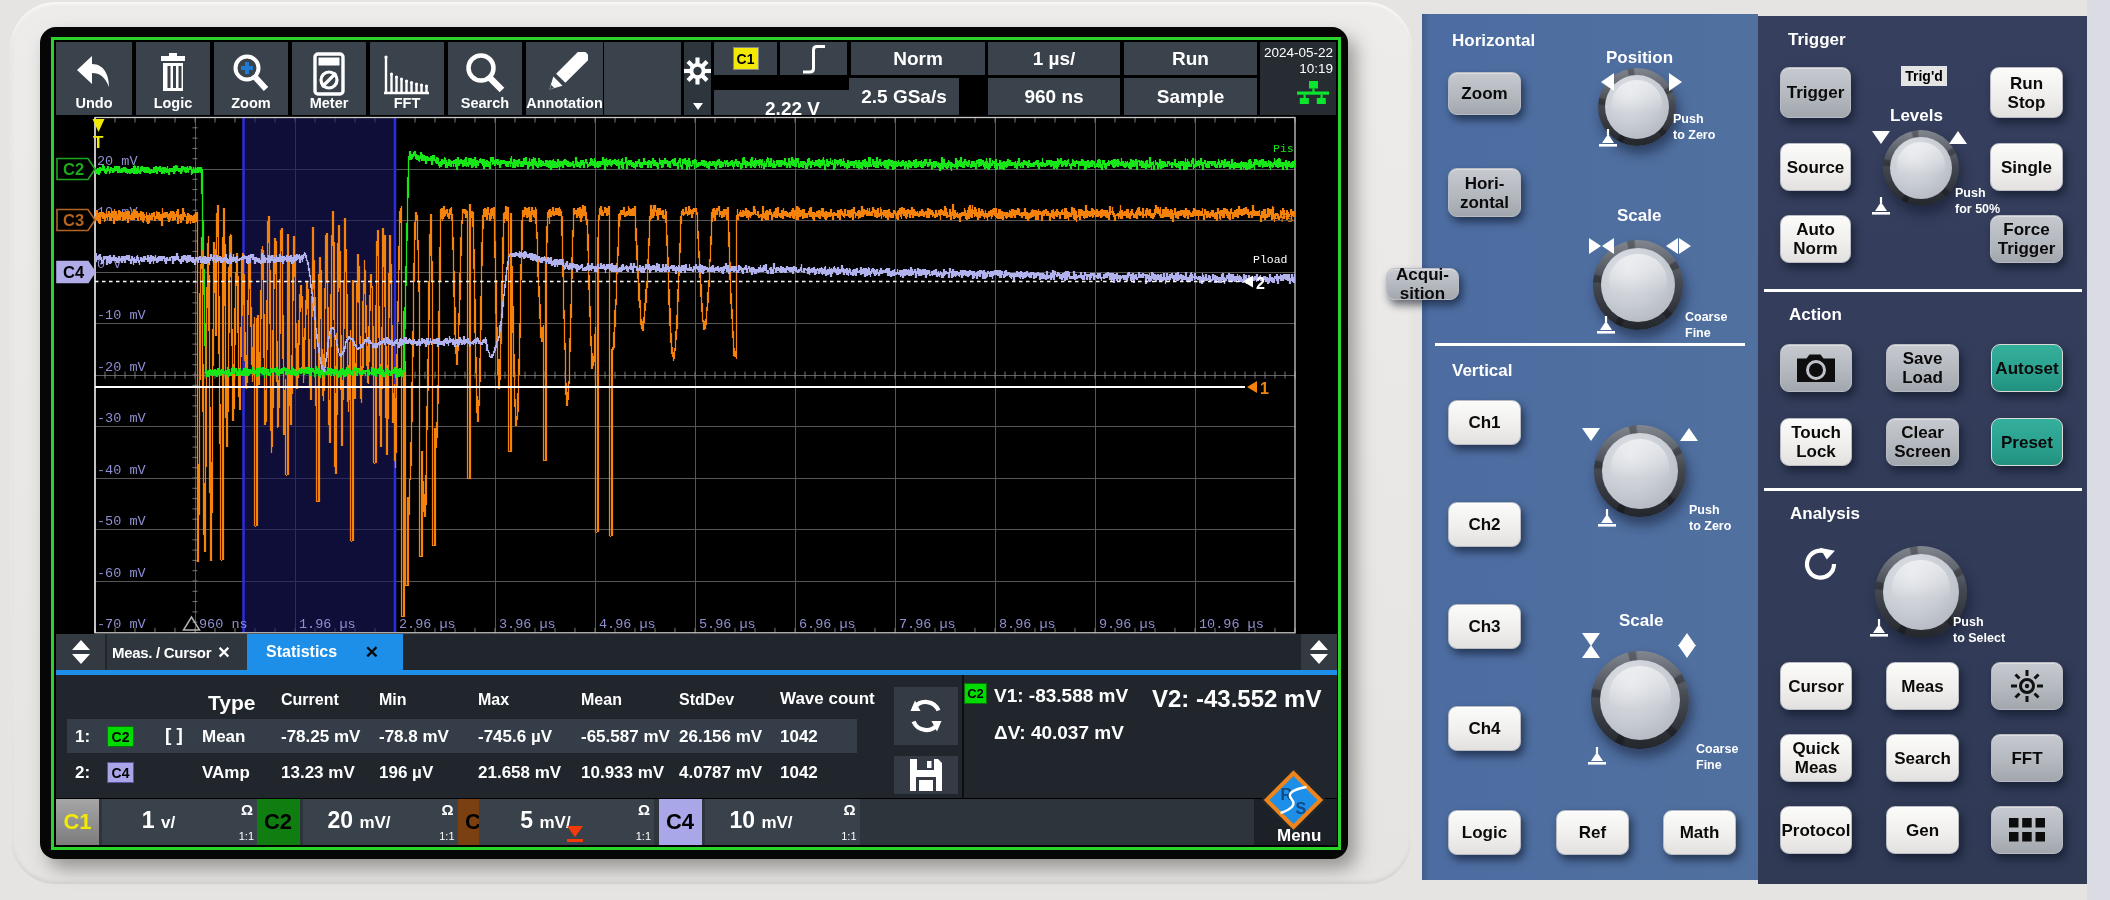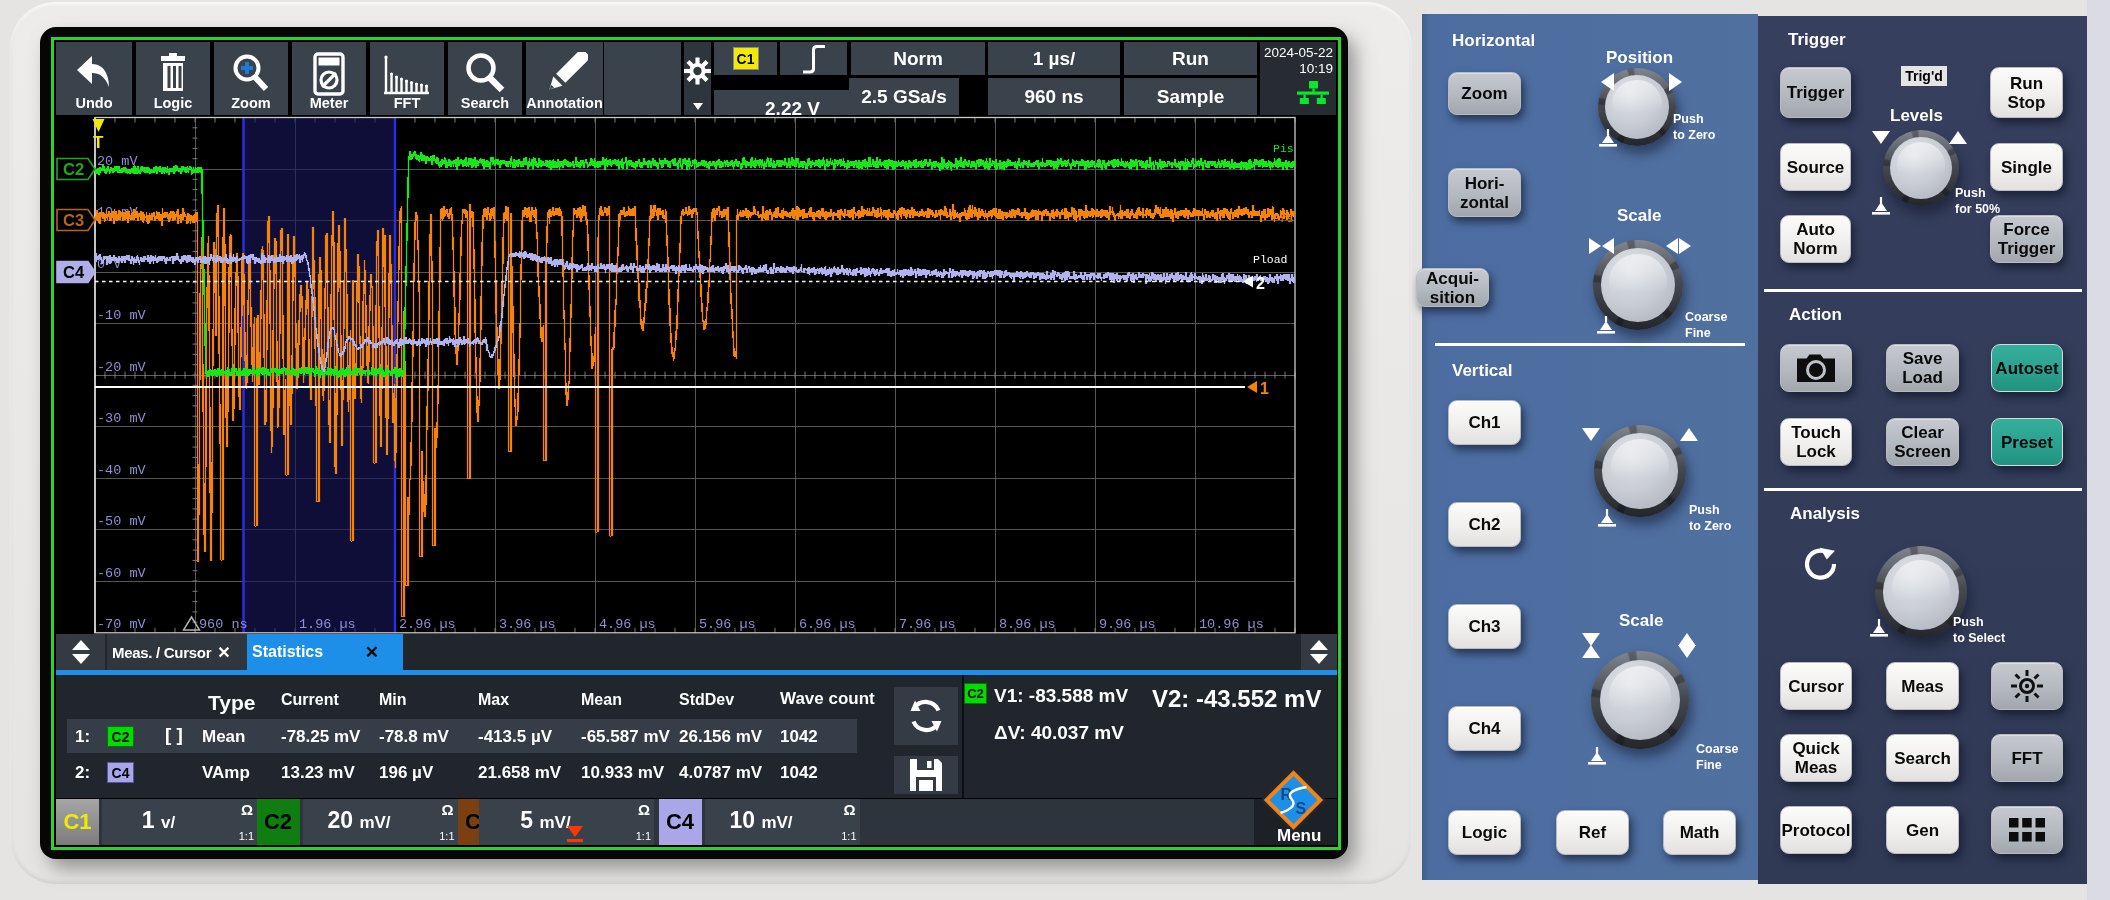--- a/index.html
+++ b/index.html
@@ -577,38 +577,38 @@
     </div>
     <div class="abs" style="left:1301px;top:634px;width:36px;height:36px;background:#333a41">
       <div class="tri" style="left:50%;margin-left:-9px;top:6px;border-left:9px solid transparent;border-right:9px solid transparent;border-bottom:10px solid #fff"></div>
       <div class="tri" style="left:50%;margin-left:-9px;bottom:6px;border-left:9px solid transparent;border-right:9px solid transparent;border-top:10px solid #fff"></div>
     </div>
     <div class="tab" style="left:107px;top:634px;width:140px;height:36px;background:#2f363d;white-space:nowrap;font-size:15px;letter-spacing:-0.3px">
       <span style="margin-left:5px">Meas. / Cursor</span>
       <span style="margin-left:6px;font-size:16px">✕</span>
     </div>
     <div class="tab" style="left:247px;top:634px;width:156px;height:36px;background:#1e8fe8">
-      <span style="margin-left:5px">Statistics</span>
+      <span style="margin-left:19px">Statistics</span>
       <span style="position:absolute;right:24px;font-size:17px;color:#0a0a0a">✕</span>
     </div>
     <div class="abs" style="left:56px;top:670px;width:1281px;height:5px;background:#1e8fe8"></div>
     <div class="abs stats" style=""></div>
     <div class="abs" style="left:962px;top:675px;width:2px;height:123px;background:#0c0f12"></div>
     <div class="abs" style="left:67px;top:719px;width:790px;height:34px;background:#353e48"></div>
     <div class="srow" style="left:208px;top:691px;font-size:21px">Type</div>
     <div class="srow" style="left:281px;top:691px;font-size:16px">Current</div>
     <div class="srow" style="left:379px;top:691px;font-size:16px">Min</div>
     <div class="srow" style="left:478px;top:691px;font-size:16px">Max</div>
     <div class="srow" style="left:581px;top:691px;font-size:16px">Mean</div>
     <div class="srow" style="left:679px;top:691px;font-size:16px">StdDev</div>
     <div class="srow" style="left:780px;top:689px;font-size:17px">Wave count</div>
     <div class="srow" style="left:202px;top:727px">Mean</div>
     <div class="srow" style="left:281px;top:727px">-78.25 mV</div>
     <div class="srow" style="left:379px;top:727px">-78.8 mV</div>
-    <div class="srow" style="left:478px;top:727px">-413.5 µV</div>
+    <div class="srow" style="left:478px;top:727px">-745.6 µV</div>
     <div class="srow" style="left:581px;top:727px">-65.587 mV</div>
     <div class="srow" style="left:679px;top:727px">26.156 mV</div>
     <div class="srow" style="left:780px;top:727px">1042</div>
     <div class="srow" style="left:202px;top:763px">VAmp</div>
     <div class="srow" style="left:281px;top:763px">13.23 mV</div>
     <div class="srow" style="left:379px;top:763px">196 µV</div>
     <div class="srow" style="left:478px;top:763px">21.658 mV</div>
     <div class="srow" style="left:581px;top:763px">10.933 mV</div>
     <div class="srow" style="left:679px;top:763px">4.0787 mV</div>
     <div class="srow" style="left:780px;top:763px">1042</div>
@@ -680,21 +680,21 @@
 <path d="M-13 13 Q5 7 -2 -1 Q-9 -9 13 -13" stroke="#fff" stroke-width="2.4" fill="none"></path>
       </g>
     </svg>
     <div class="srow" style="left:1277px;top:826px;font-size:17px">Menu</div>
     <div class="abs bluep" style=""></div>
     <div class="abs navyp" style=""></div>
     <div class="abs edgestrip" style=""></div>
     <div class="seclab" style="left:1452px;top:31px">Horizontal</div>
     <div class="btn g" style="left:1448px;top:72px;width:73px;height:43px">Zoom</div>
     <div class="btn g" style="left:1448px;top:168px;width:73px;height:49px">Hori-<br>zontal</div>
-    <div class="btn g" style="left:1416px;top:268px;width:73px;height:39px">Acqui-<br>sition</div>
+    <div class="btn g" style="left:1386px;top:268px;width:73px;height:32px">Acqui-<br>sition</div>
     <div class="klab" style="left:1606px;top:48px">Position</div>
     <div class="knob" style="left:1598px;top:68px;width:78px;height:78px">
       <div class="kface"></div>
     </div>
     <div class="tri" style="left:1601px;top:73px;border-top:9px solid transparent;border-bottom:9px solid transparent;border-right:13px solid #fff"></div>
     <div class="tri" style="left:1669px;top:73px;border-top:9px solid transparent;border-bottom:9px solid transparent;border-left:13px solid #fff"></div>
     <div class="ksmall" style="left:1673px;top:112px;text-align:left">Push<br>to Zero</div>
     <div class="abs" style="left:1598px;top:128px"><svg width="20" height="20" viewBox="0 0 20 20">
         <g fill="#fff">
           <rect x="1" y="16" width="18" height="2.6"></rect>

